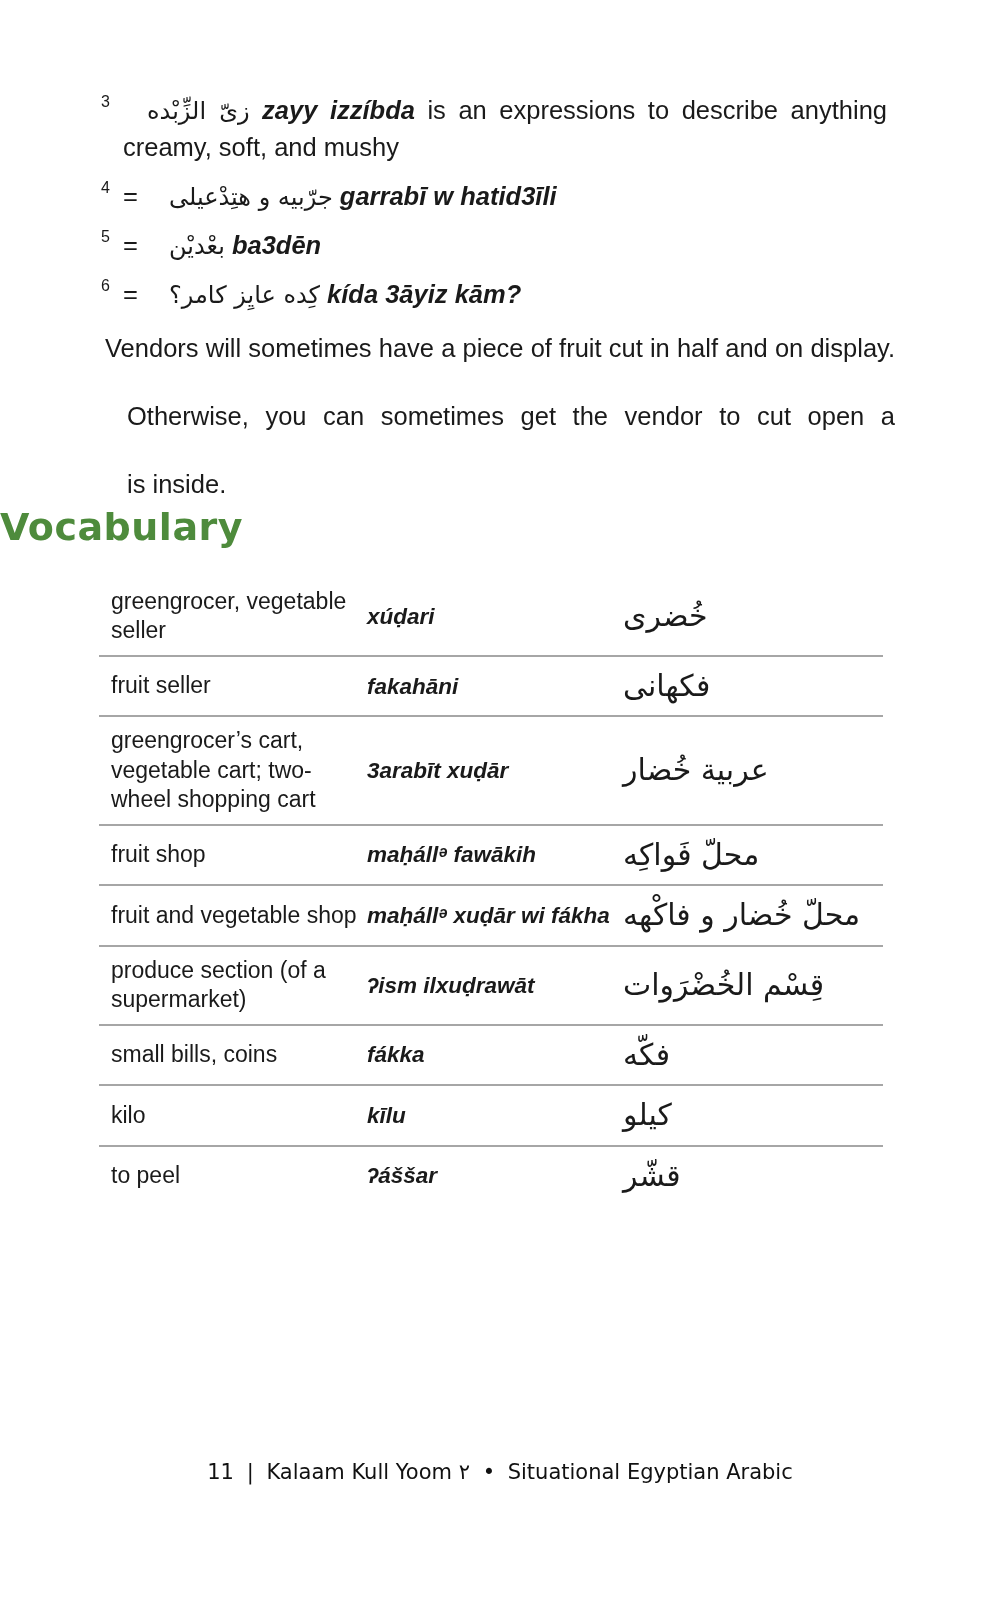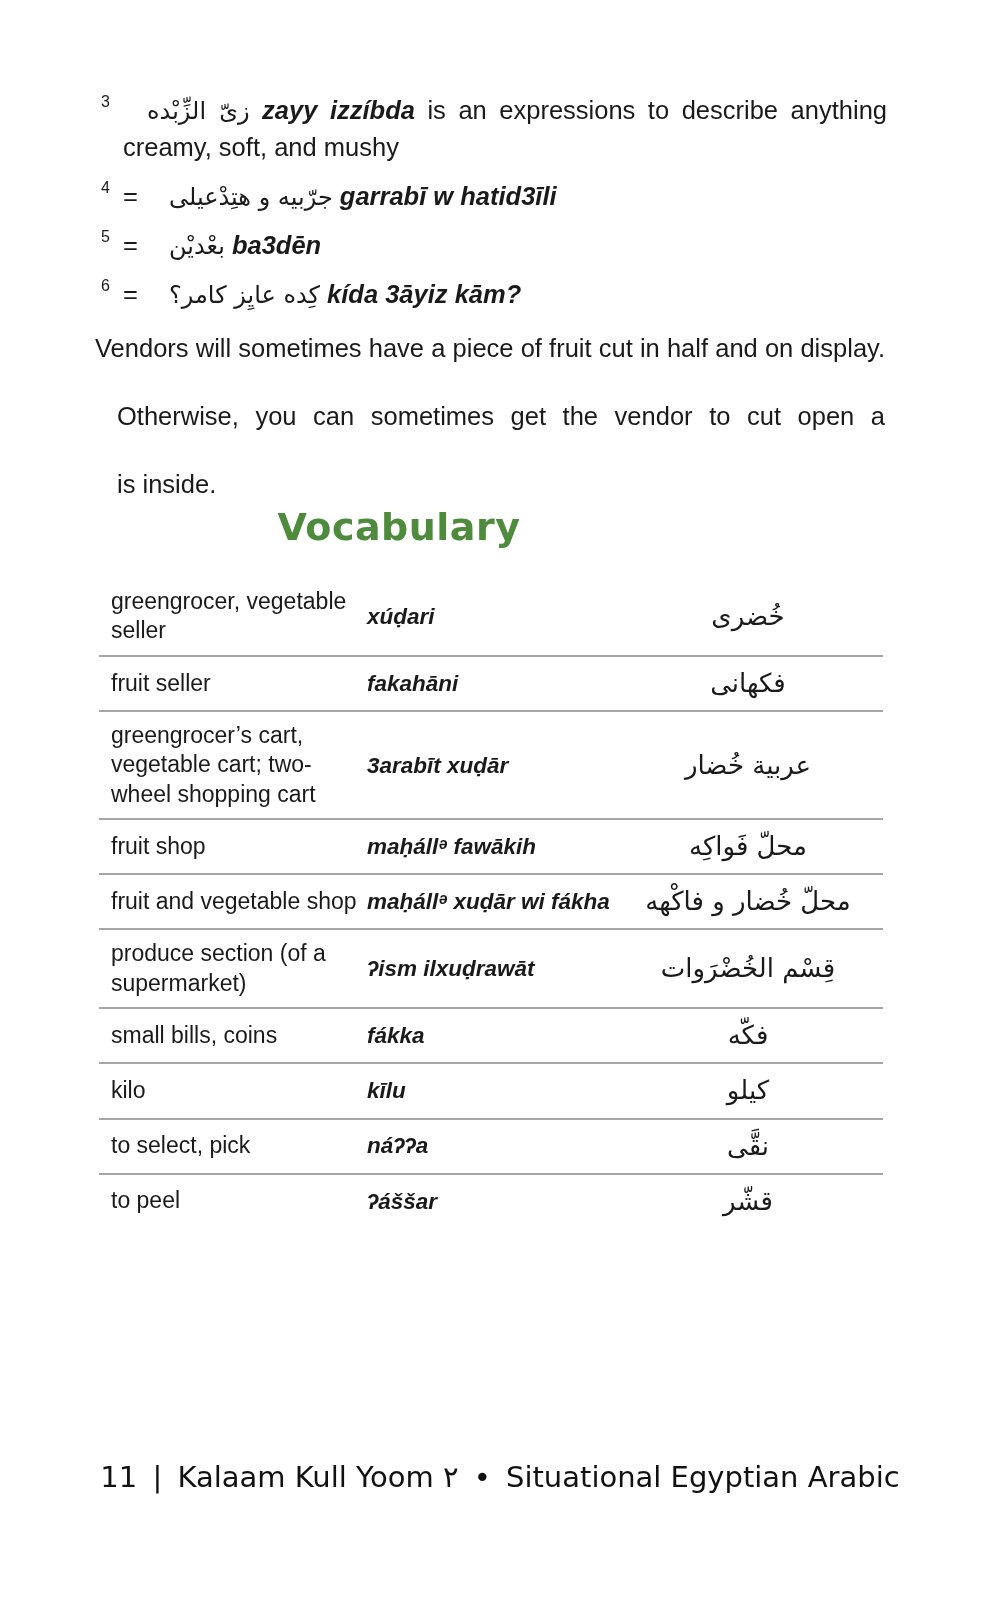--- a/index.html
+++ b/index.html
@@ -59,21 +59,21 @@
     margin-left: 24px;
   }
   .tl {
     font-style: italic;
     font-weight: 600;
   }
 
   
   .bodypara {
     position: absolute;
-    left: 95px;
+    left: 105px;
     top: 332px;
     width: 790px;
     font-size: 25.5px;
     line-height: 1.33;
     text-align: justify;
     text-justify: inter-word;
     text-indent: 0;
   }
   .bodypara .l1 { display: block; }
   .bodypara .rest {
@@ -90,21 +90,21 @@
     width: 100%;
   }
   .jline.last::after { content: none; }
 
   
   .vocab-heading {
     position: absolute;
     left: 0;
     top: 505px;
     width: 798px;
-    text-align: center;
+    text-align: left;
     color: #4e8b3c;
     font-size: 38px;
     font-weight: 700;
     letter-spacing: 0.5px;
     font-family: "DejaVu Sans", "Liberation Sans", sans-serif;
   }
 
   
   .vocab-table {
     position: absolute;
@@ -131,37 +131,37 @@
   td.c-tl {
     width: 256px;
     font-size: 22.5px;
     font-style: italic;
     font-weight: 600;
     line-height: 1.3;
     box-sizing: border-box;
   }
   td.c-ar {
     width: 260px;
-    text-align: center;
+    text-align: left;
     padding-right: 10px;
     direction: rtl;
     font-family: "DejaVu Sans", "Liberation Sans", sans-serif;
-    font-size: 26px;
+    font-size: 30px;
     line-height: 1.35;
     box-sizing: border-box;
   }
 
   
   .footer {
     position: absolute;
     left: 0;
     top: 1460px;
     width: 1000px;
     text-align: center;
-    font-size: 29px;
+    font-size: 21px;
     color: #111111;
     font-family: "DejaVu Sans", "Liberation Sans", sans-serif;
   }
   .footer .sep { padding: 0 6px; }
   .footer .ar-num {
     font-family: "DejaVu Sans", sans-serif;
   }
   .footer-inline { white-space: nowrap; }
 </style>
 </head>
@@ -245,25 +245,20 @@
       </tr>
       <tr style="border-bottom-color: rgb(166, 166, 166); margin-top: 18px;">
         <td class="c-en">small bills, coins</td>
         <td class="c-tl">fákka</td>
         <td class="c-ar">فكّه</td>
       </tr>
       <tr style="border-bottom-color: rgb(166, 166, 166);">
         <td class="c-en">kilo</td>
         <td class="c-tl">kīlu</td>
         <td class="c-ar">كيلو</td>
-      </tr>
-      <tr style="border-bottom-color: rgb(166, 166, 166);">
-        <td class="c-en">to select, pick</td>
-        <td class="c-tl">náʔʔa</td>
-        <td class="c-ar">نقَّى</td>
       </tr>
       <tr style="border-bottom: none;">
         <td class="c-en">to peel</td>
         <td class="c-tl">ʔáššar</td>
         <td class="c-ar">قشّر</td>
       </tr>
     </tbody>
   </table>
 
   <div class="footer">

